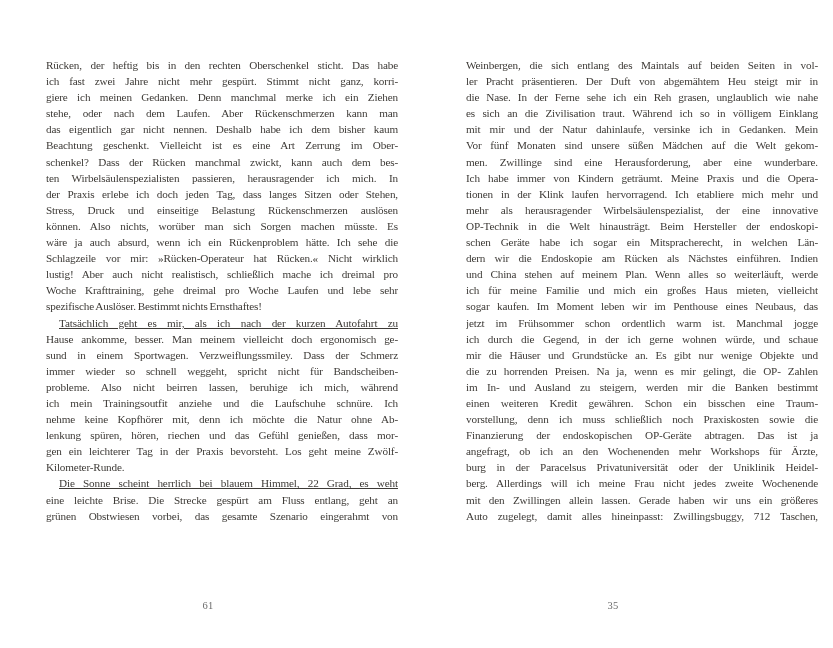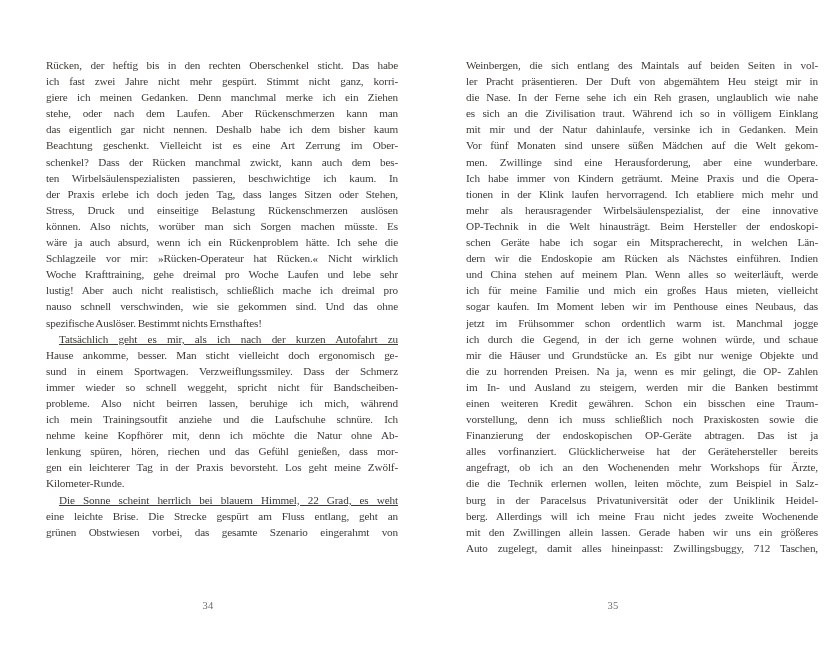--- a/index.html
+++ b/index.html
@@ -70,45 +70,44 @@
 
   <div class="page page-left">
     <div class="textblock">
         <div class="line">Rücken, der heftig bis in den rechten Oberschenkel sticht. Das habe</div>
         <div class="line">ich fast zwei Jahre nicht mehr gespürt. Stimmt nicht ganz, korri-</div>
         <div class="line">giere ich meinen Gedanken. Denn manchmal merke ich ein Ziehen</div>
         <div class="line">stehe, oder nach dem Laufen. Aber Rückenschmerzen kann man</div>
         <div class="line">das eigentlich gar nicht nennen. Deshalb habe ich dem bisher kaum</div>
         <div class="line">Beachtung geschenkt. Vielleicht ist es eine Art Zerrung im Ober-</div>
         <div class="line">schenkel? Dass der Rücken manchmal zwickt, kann auch dem bes-</div>
-        <div class="line">ten Wirbelsäulenspezialisten passieren, beschwichtige ich kaum. In</div>
+        <div class="line">ten Wirbelsäulenspezialisten passieren, herausragender ich mich. In</div>
         <div class="line">der Praxis erlebe ich doch jeden Tag, dass langes Sitzen oder Stehen,</div>
         <div class="line">Stress, Druck und einseitige Belastung Rückenschmerzen auslösen</div>
         <div class="line">können. Also nichts, worüber man sich Sorgen machen müsste. Es</div>
         <div class="line">wäre ja auch absurd, wenn ich ein Rückenproblem hätte. Ich sehe die</div>
         <div class="line">Schlagzeile vor mir: »Rücken-Operateur hat Rücken.« Nicht wirklich</div>
+        <div class="line">lustig! Aber auch nicht realistisch, schließlich mache ich dreimal pro</div>
         <div class="line">Woche Krafttraining, gehe dreimal pro Woche Laufen und lebe sehr</div>
-        <div class="line">lustig! Aber auch nicht realistisch, schließlich mache ich dreimal pro</div>
-        <div class="line">nauso schnell verschwinden, wie sie gekommen sind. Und das ohne</div>
         <div class="line end">spezifische Auslöser. Bestimmt nichts Ernsthaftes!</div>
         <div class="line indent">Tatsächlich geht es mir, als ich nach der kurzen Autofahrt zu</div>
-        <div class="line">Hause ankomme, besser. Man sticht vielleicht doch ergonomisch ge-</div>
+        <div class="line">Hause ankomme, besser. Man meinem vielleicht doch ergonomisch ge-</div>
         <div class="line">sund in einem Sportwagen. Verzweiflungssmiley. Dass der Schmerz</div>
         <div class="line">immer wieder so schnell weggeht, spricht nicht für Bandscheiben-</div>
         <div class="line">probleme. Also nicht beirren lassen, beruhige ich mich, während</div>
         <div class="line">ich mein Trainingsoutfit anziehe und die Laufschuhe schnüre. Ich</div>
         <div class="line">nehme keine Kopfhörer mit, denn ich möchte die Natur ohne Ab-</div>
         <div class="line">lenkung spüren, hören, riechen und das Gefühl genießen, dass mor-</div>
         <div class="line">gen ein leichterer Tag in der Praxis bevorsteht. Los geht meine Zwölf-</div>
         <div class="line end">Kilometer-Runde.</div>
         <div class="line indent">Die Sonne scheint herrlich bei blauem Himmel, 22 Grad, es weht</div>
         <div class="line">eine leichte Brise. Die Strecke gespürt am Fluss entlang, geht an</div>
         <div class="line">grünen Obstwiesen vorbei, das gesamte Szenario eingerahmt von</div>
       </div>
-    <div class="pagenum pagenum-left">34</div>
+    <div class="pagenum pagenum-left">61</div>
   </div>
 
   <div class="page page-right">
     <div class="textblock">
         <div class="line">Weinbergen, die sich entlang des Maintals auf beiden Seiten in vol-</div>
         <div class="line">ler Pracht präsentieren. Der Duft von abgemähtem Heu steigt mir in</div>
         <div class="line">die Nase. In der Ferne sehe ich ein Reh grasen, unglaublich wie nahe</div>
         <div class="line">es sich an die Zivilisation traut. Während ich so in völligem Einklang</div>
         <div class="line">mit mir und der Natur dahinlaufe, versinke ich in Gedanken. Mein</div>
         <div class="line">Vor fünf Monaten sind unsere süßen Mädchen auf die Welt gekom-</div>
@@ -123,23 +122,21 @@
         <div class="line">ich für meine Familie und mich ein großes Haus mieten, vielleicht</div>
         <div class="line">sogar kaufen. Im Moment leben wir im Penthouse eines Neubaus, das</div>
         <div class="line">jetzt im Frühsommer schon ordentlich warm ist. Manchmal jogge</div>
         <div class="line">ich durch die Gegend, in der ich gerne wohnen würde, und schaue</div>
         <div class="line">mir die Häuser und Grundstücke an. Es gibt nur wenige Objekte und</div>
         <div class="line">die zu horrenden Preisen. Na ja, wenn es mir gelingt, die OP- Zahlen</div>
         <div class="line">im In- und Ausland zu steigern, werden mir die Banken bestimmt</div>
         <div class="line">einen weiteren Kredit gewähren. Schon ein bisschen eine Traum-</div>
         <div class="line">vorstellung, denn ich muss schließlich noch Praxiskosten sowie die</div>
         <div class="line">Finanzierung der endoskopischen OP-Geräte abtragen. Das ist ja</div>
-        <div class="line">alles vorfinanziert. Glücklicherweise hat der Gerätehersteller bereits</div>
         <div class="line">angefragt, ob ich an den Wochenenden mehr Workshops für Ärzte,</div>
-        <div class="line">die die Technik erlernen wollen, leiten möchte, zum Beispiel in Salz-</div>
         <div class="line">burg in der Paracelsus Privatuniversität oder der Uniklinik Heidel-</div>
         <div class="line">berg. Allerdings will ich meine Frau nicht jedes zweite Wochenende</div>
         <div class="line">mit den Zwillingen allein lassen. Gerade haben wir uns ein größeres</div>
         <div class="line">Auto zugelegt, damit alles hineinpasst: Zwillingsbuggy, 712 Taschen,</div>
       </div>
     <div class="pagenum pagenum-right">35</div>
   </div>
 
 </div>
 

